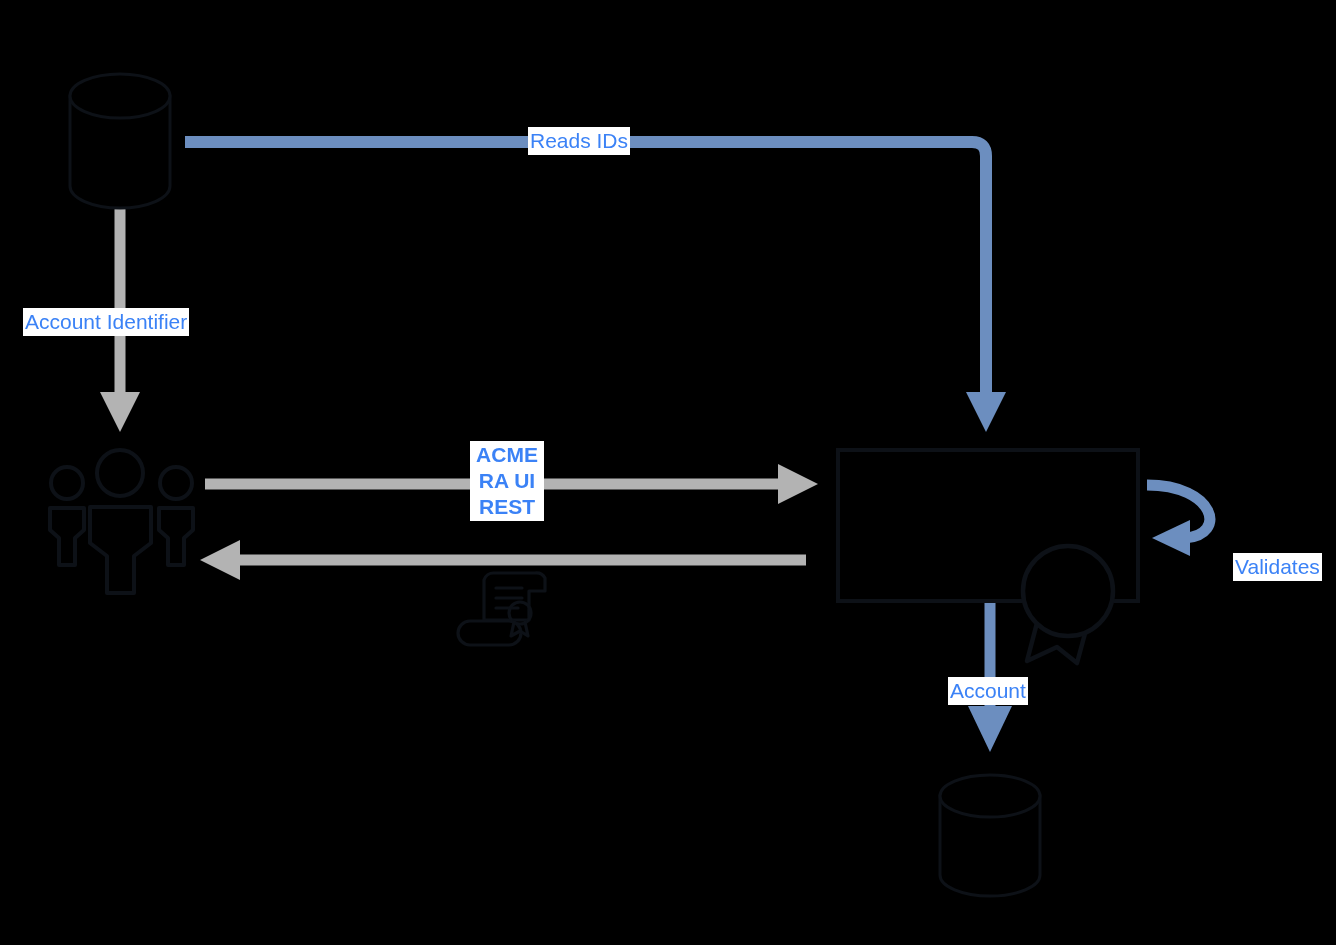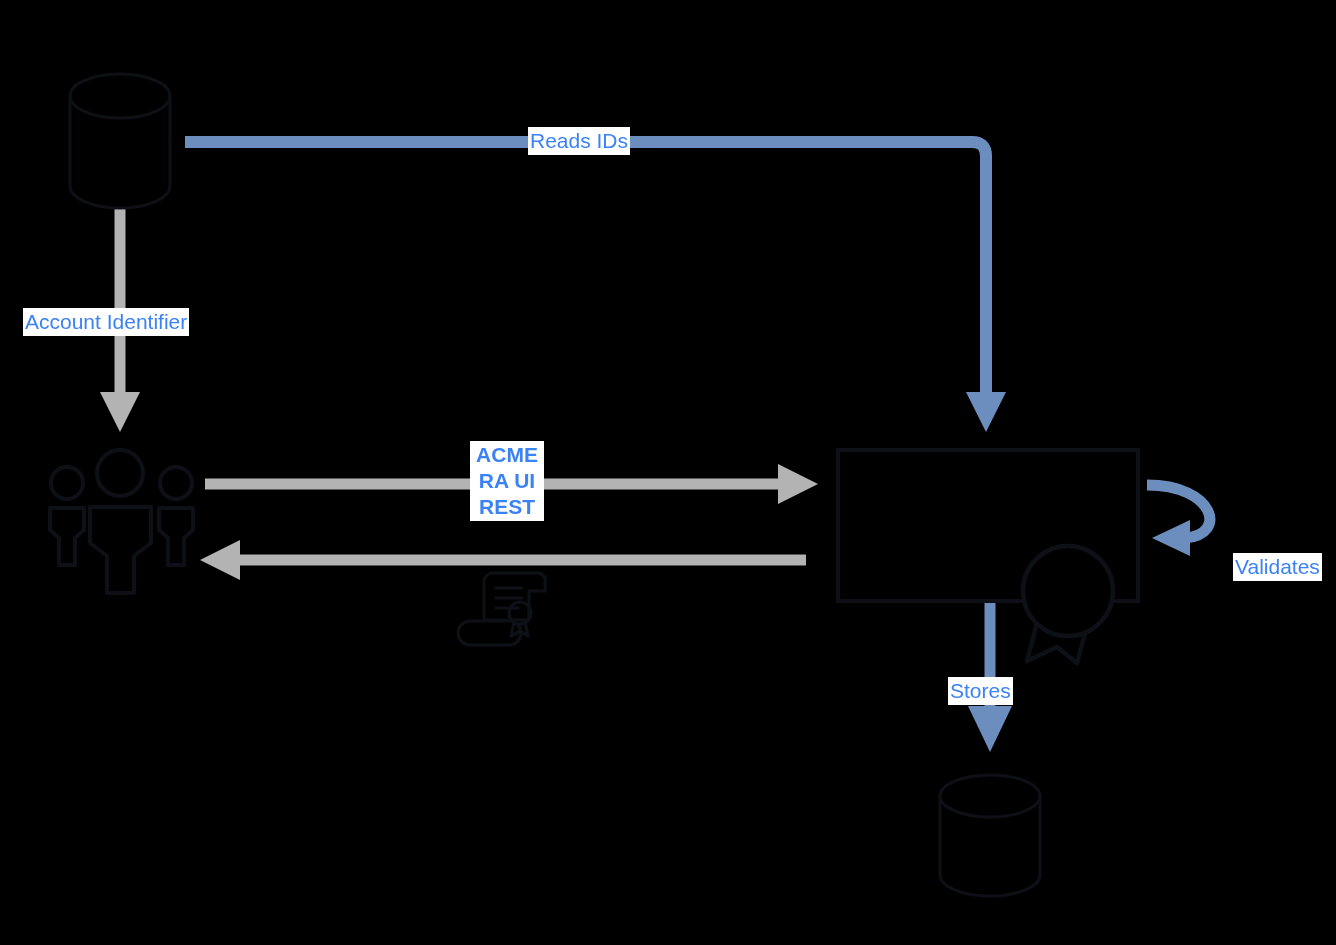--- a/index.html
+++ b/index.html
@@ -146,15 +146,15 @@
   <div class="edge-label lbl-reads-ids">Reads IDs</div>
 
   <div class="edge-label lbl-account-identifier">Account Identifier</div>
 
   <div class="edge-label bold lbl-acme">ACME
 RA UI
 REST</div>
 
   <div class="edge-label lbl-validates">Validates</div>
 
-  <div class="edge-label lbl-stores">Stores</div>
+  <div class="edge-label lbl-stores">Account</div>
 
 </div>
 
 </body></html>

